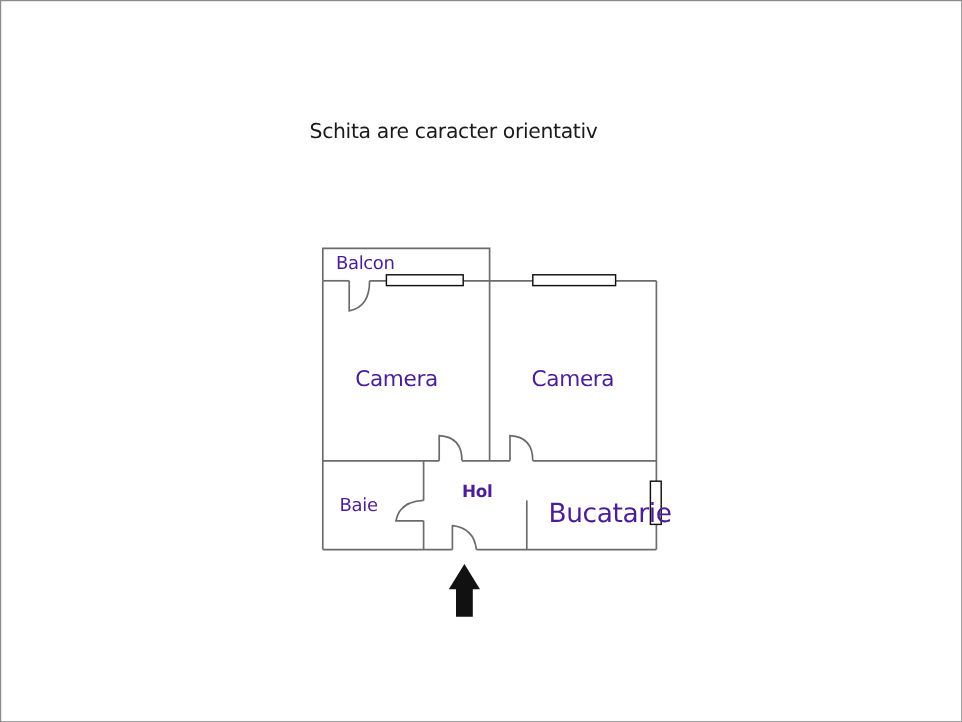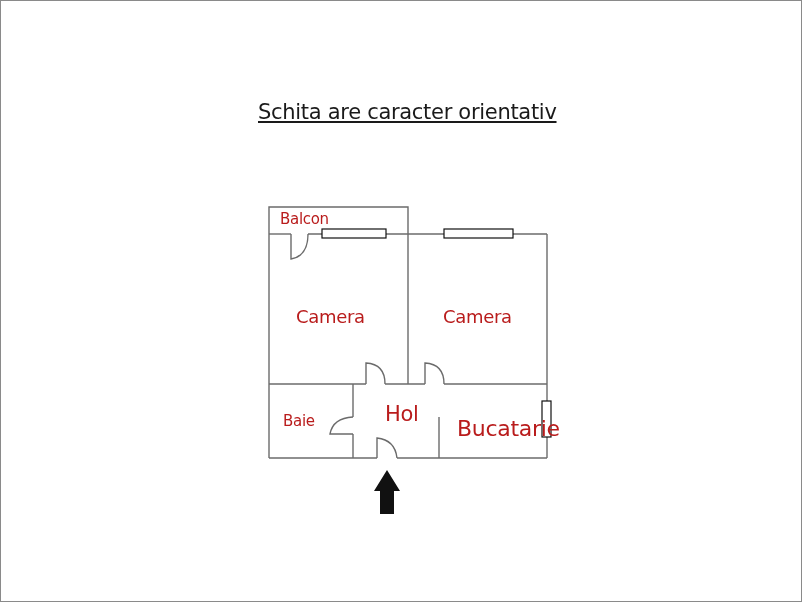--- a/index.html
+++ b/index.html
@@ -1,23 +1,23 @@
 <!DOCTYPE html>
 <html><head>
   <meta charset="utf-8">
   <style>
     html, body { margin: 0; padding: 0; background: #ffffff; }
     body { width: 802px; height: 602px; position: relative; overflow: hidden;
            font-family: "DejaVu Sans", "Liberation Sans", sans-serif; }
     .frame { position: absolute; left: 0; top: 0; width: 800px; height: 600px;
              border: 1px solid #8a8a8a; box-sizing: content-box; }
-    .note { position: absolute; left: 258px; top: 100px; font-size: 21px; color: #1a1a1a;
-            letter-spacing: -0.3px; white-space: nowrap; text-decoration: underline; }
+    .note { position: absolute; left: 258px; top: 100px; font-size: 17px; color: #1a1a1a;
+            letter-spacing: -0.3px; white-space: nowrap; }
     svg.plan { position: absolute; left: 0; top: 0; }
-    .lbl { position: absolute; color: #b91c1c; white-space: nowrap; letter-spacing: -0.3px; }
+    .lbl { position: absolute; color: #4c1d95; white-space: nowrap; letter-spacing: -0.3px; }
   </style>
 </head>
 <body>
 
 <div class="frame"></div>
 
 <div class="note">Schita are caracter orientativ</div>
 
 <svg class="plan" width="802" height="602" viewBox="0 0 802 602">
   <g fill="none" stroke="#6b6b6b" stroke-width="1.4">
@@ -58,14 +58,14 @@
     <rect x="542" y="401" width="9" height="36"></rect>
   </g>
 
   <polygon fill="#111111" points="387,470 400,491 394,491 394,514 380,514 380,491 374,491"></polygon>
 </svg>
 
 <div class="lbl" style="left:280px; top:210px; font-size:15px;">Balcon</div>
 <div class="lbl" style="left:296px; top:306px; font-size:18px;">Camera</div>
 <div class="lbl" style="left:443px; top:306px; font-size:18px;">Camera</div>
 <div class="lbl" style="left:283px; top:412px; font-size:15px;">Baie</div>
-<div class="lbl" style="left:385px; top:402px; font-size:21px;">Hol</div>
+<div class="lbl" style="left:385px; top:402px; font-size:14px;font-weight:bold;">Hol</div>
 <div class="lbl" style="left:457px; top:416px; font-size:22px;">Bucatarie</div>
 
 </body></html>

